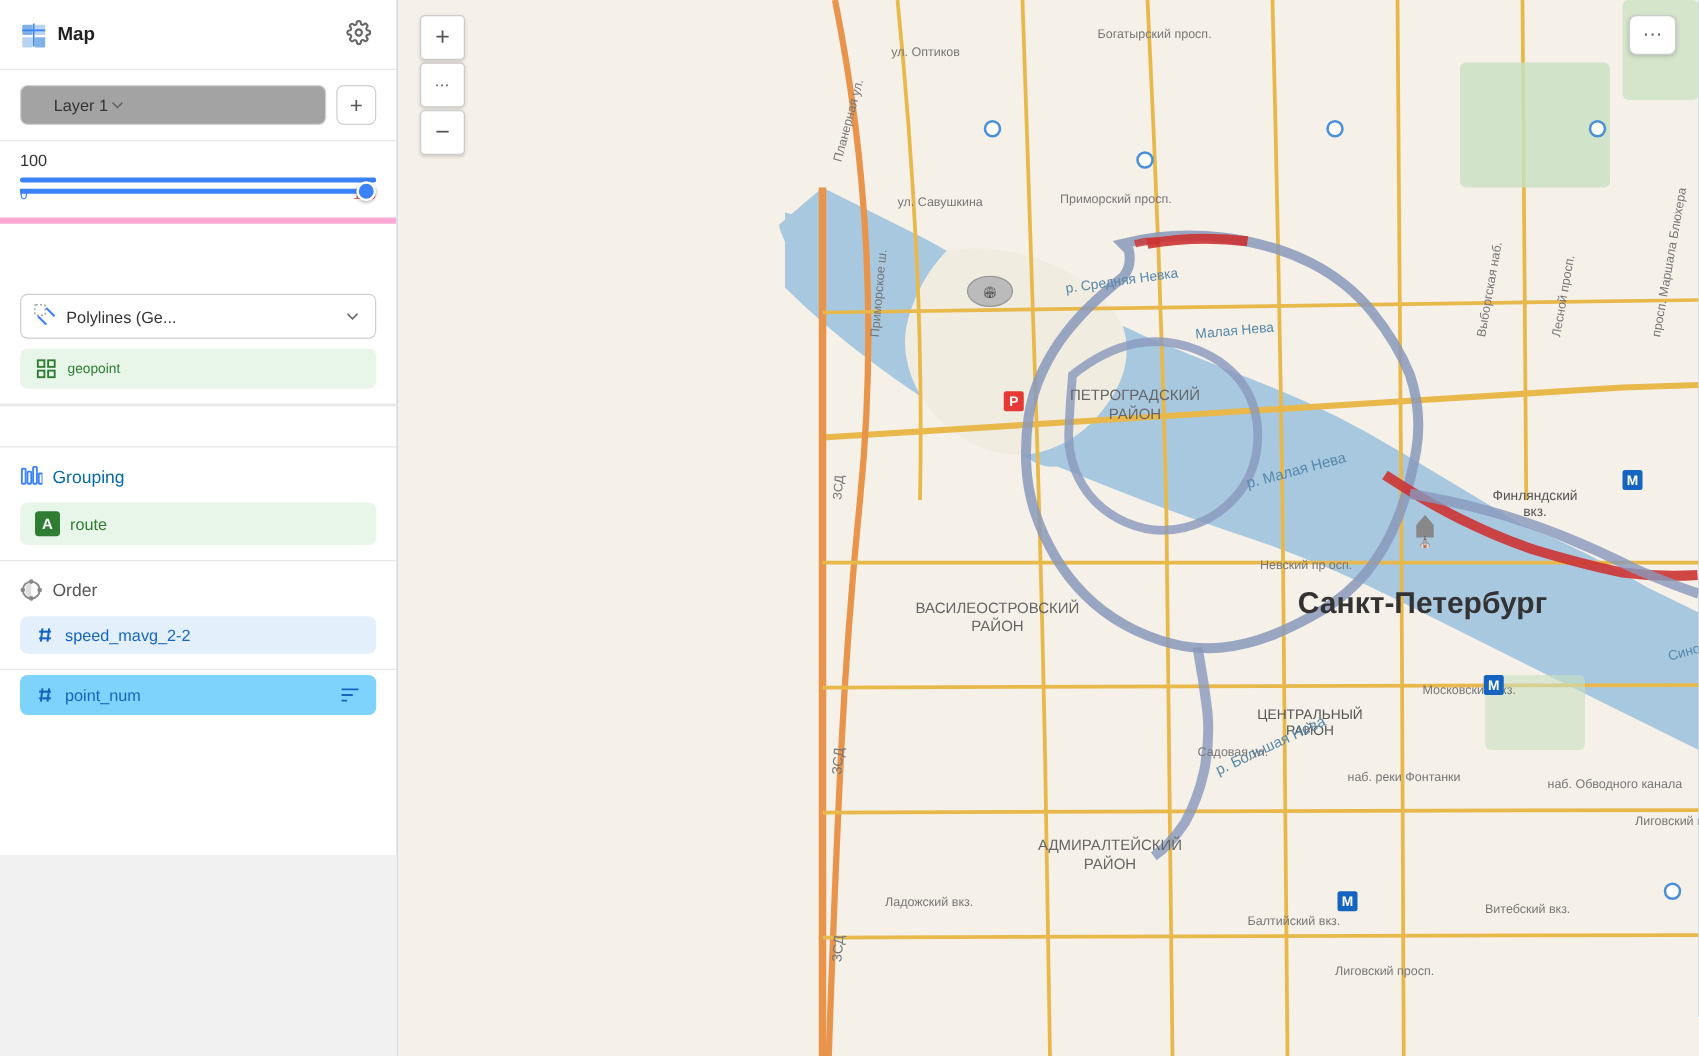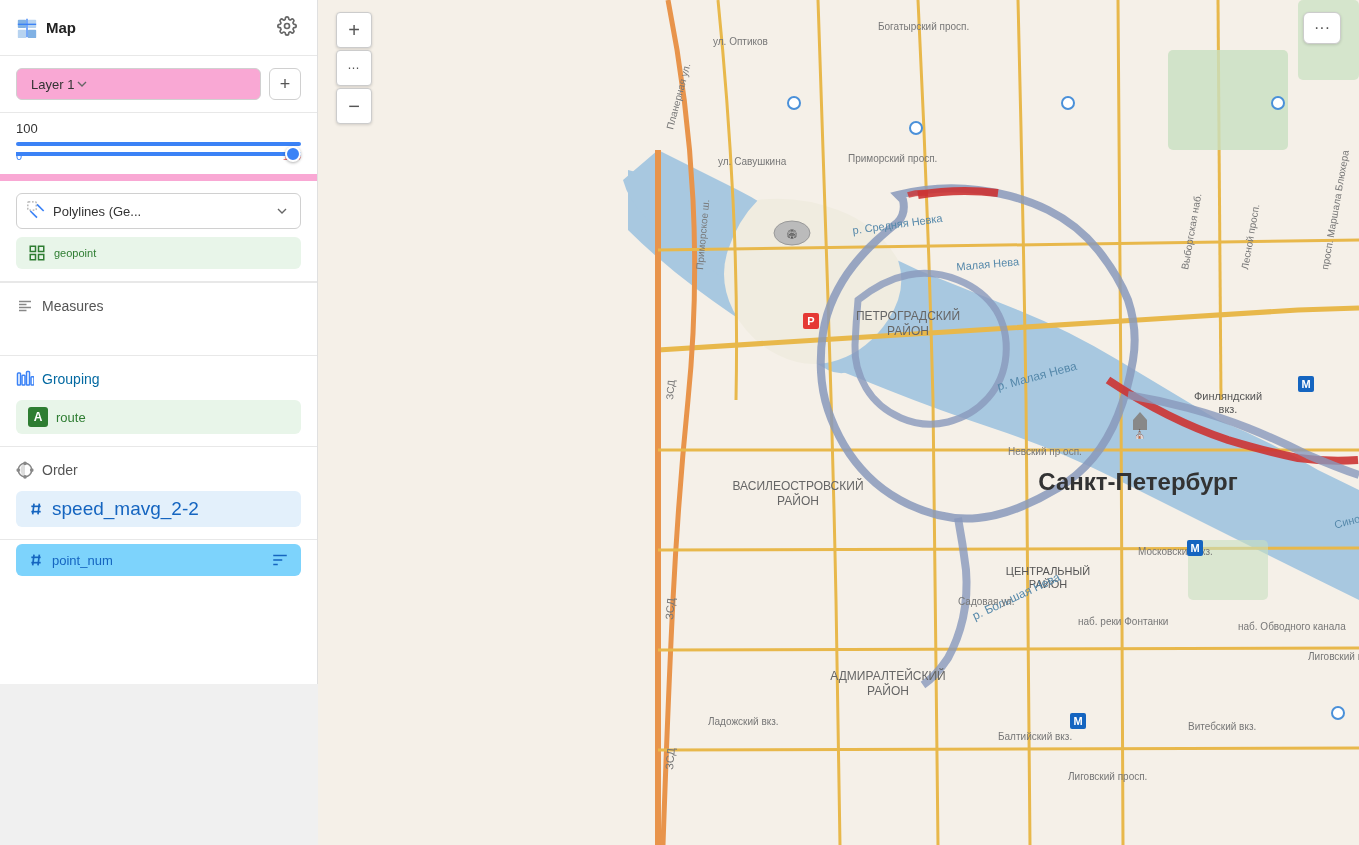--- a/index.html
+++ b/index.html
@@ -51,41 +51,41 @@
       display: flex;
       align-items: center;
       gap: 8px;
     }
     .layer-select {
       flex: 1;
       display: flex;
       align-items: center;
       border: 1px solid #d0d0d0;
       border-radius: 6px;
-      padding: 7px 14px;
+      padding: 7px 26px;
       cursor: pointer;
       font-size: 13px;
       color: #333;
-      background: #f9a8d4;
+      background: #a3a3a3;
     }
     .add-layer-btn {
       width: 32px; height: 32px;
       border: 1px solid #d0d0d0;
       border-radius: 6px;
       background: #fff;
       cursor: pointer;
       font-size: 18px;
       color: #555;
       display: flex; align-items: center; justify-content: center;
     }
 
     
     .opacity-section {
       padding: 8px 16px 12px;
-      border-bottom: 7px solid #f9a8d4;
+      border-bottom: 5px solid #f9a8d4;
     }
     .opacity-value {
       font-size: 13px;
       color: #333;
       margin-bottom: 6px;
     }
     .slider-container {
       position: relative;
       width: 100%;
     }
@@ -131,20 +131,21 @@
       display: flex;
       align-items: center;
       justify-content: space-between;
       border: 1px solid #d0d0d0;
       border-radius: 6px;
       padding: 7px 10px;
       cursor: pointer;
       font-size: 13px;
       color: #333;
       background: #fff;
+      margin-top: 44px;
     }
     .geom-left { display: flex; align-items: center; }
 
     
     .chip {
       display: flex;
       align-items: center;
       gap: 8px;
       background: #e8f5e9;
       border-radius: 6px;
@@ -187,21 +188,21 @@
       display: flex; align-items: center; justify-content: center;
       font-size: 12px; font-weight: bold;
     }
 
     
     .colors-chip {
       background: #e3f0fb;
       border-radius: 6px;
       padding: 7px 12px;
       margin: 4px 16px 12px;
-      font-size: 19px;
+      font-size: 13px;
       color: #1565c0;
       display: flex;
       align-items: center;
       gap: 8px;
     }
 
     
     .order-chip {
       background: #7dd3fc;
       border-radius: 6px;
@@ -339,29 +340,20 @@
         <rect x="3" y="3" width="7" height="7"></rect>
         <rect x="14" y="3" width="7" height="7"></rect>
         <rect x="3" y="14" width="7" height="7"></rect>
         <rect x="14" y="14" width="7" height="7"></rect>
       </svg>
       <span>geopoint</span>
     </div>
   </div>
 
   <div class="section-divider"></div>
-  <div class="section-header">
-    <svg width="18" height="18" viewBox="0 0 24 24" fill="none" stroke="#888" stroke-width="2">
-      <line x1="4" y1="6" x2="20" y2="6"></line>
-      <line x1="4" y1="10" x2="14" y2="10"></line>
-      <line x1="4" y1="14" x2="20" y2="14"></line>
-      <line x1="4" y1="18" x2="14" y2="18"></line>
-    </svg>
-    <span>Measures</span>
-  </div>
   <div style="height: 32px;"></div>
 
   <div class="section-divider"></div>
   <div class="section-header">
     <svg width="18" height="18" viewBox="0 0 24 24" fill="none" stroke="#3b82f6" stroke-width="2">
       <rect x="2" y="4" width="4" height="16" rx="1"></rect>
       <rect x="8" y="7" width="4" height="13" rx="1"></rect>
       <rect x="14" y="2" width="4" height="18" rx="1"></rect>
       <rect x="20" y="9" width="4" height="11" rx="1"></rect>
     </svg>

